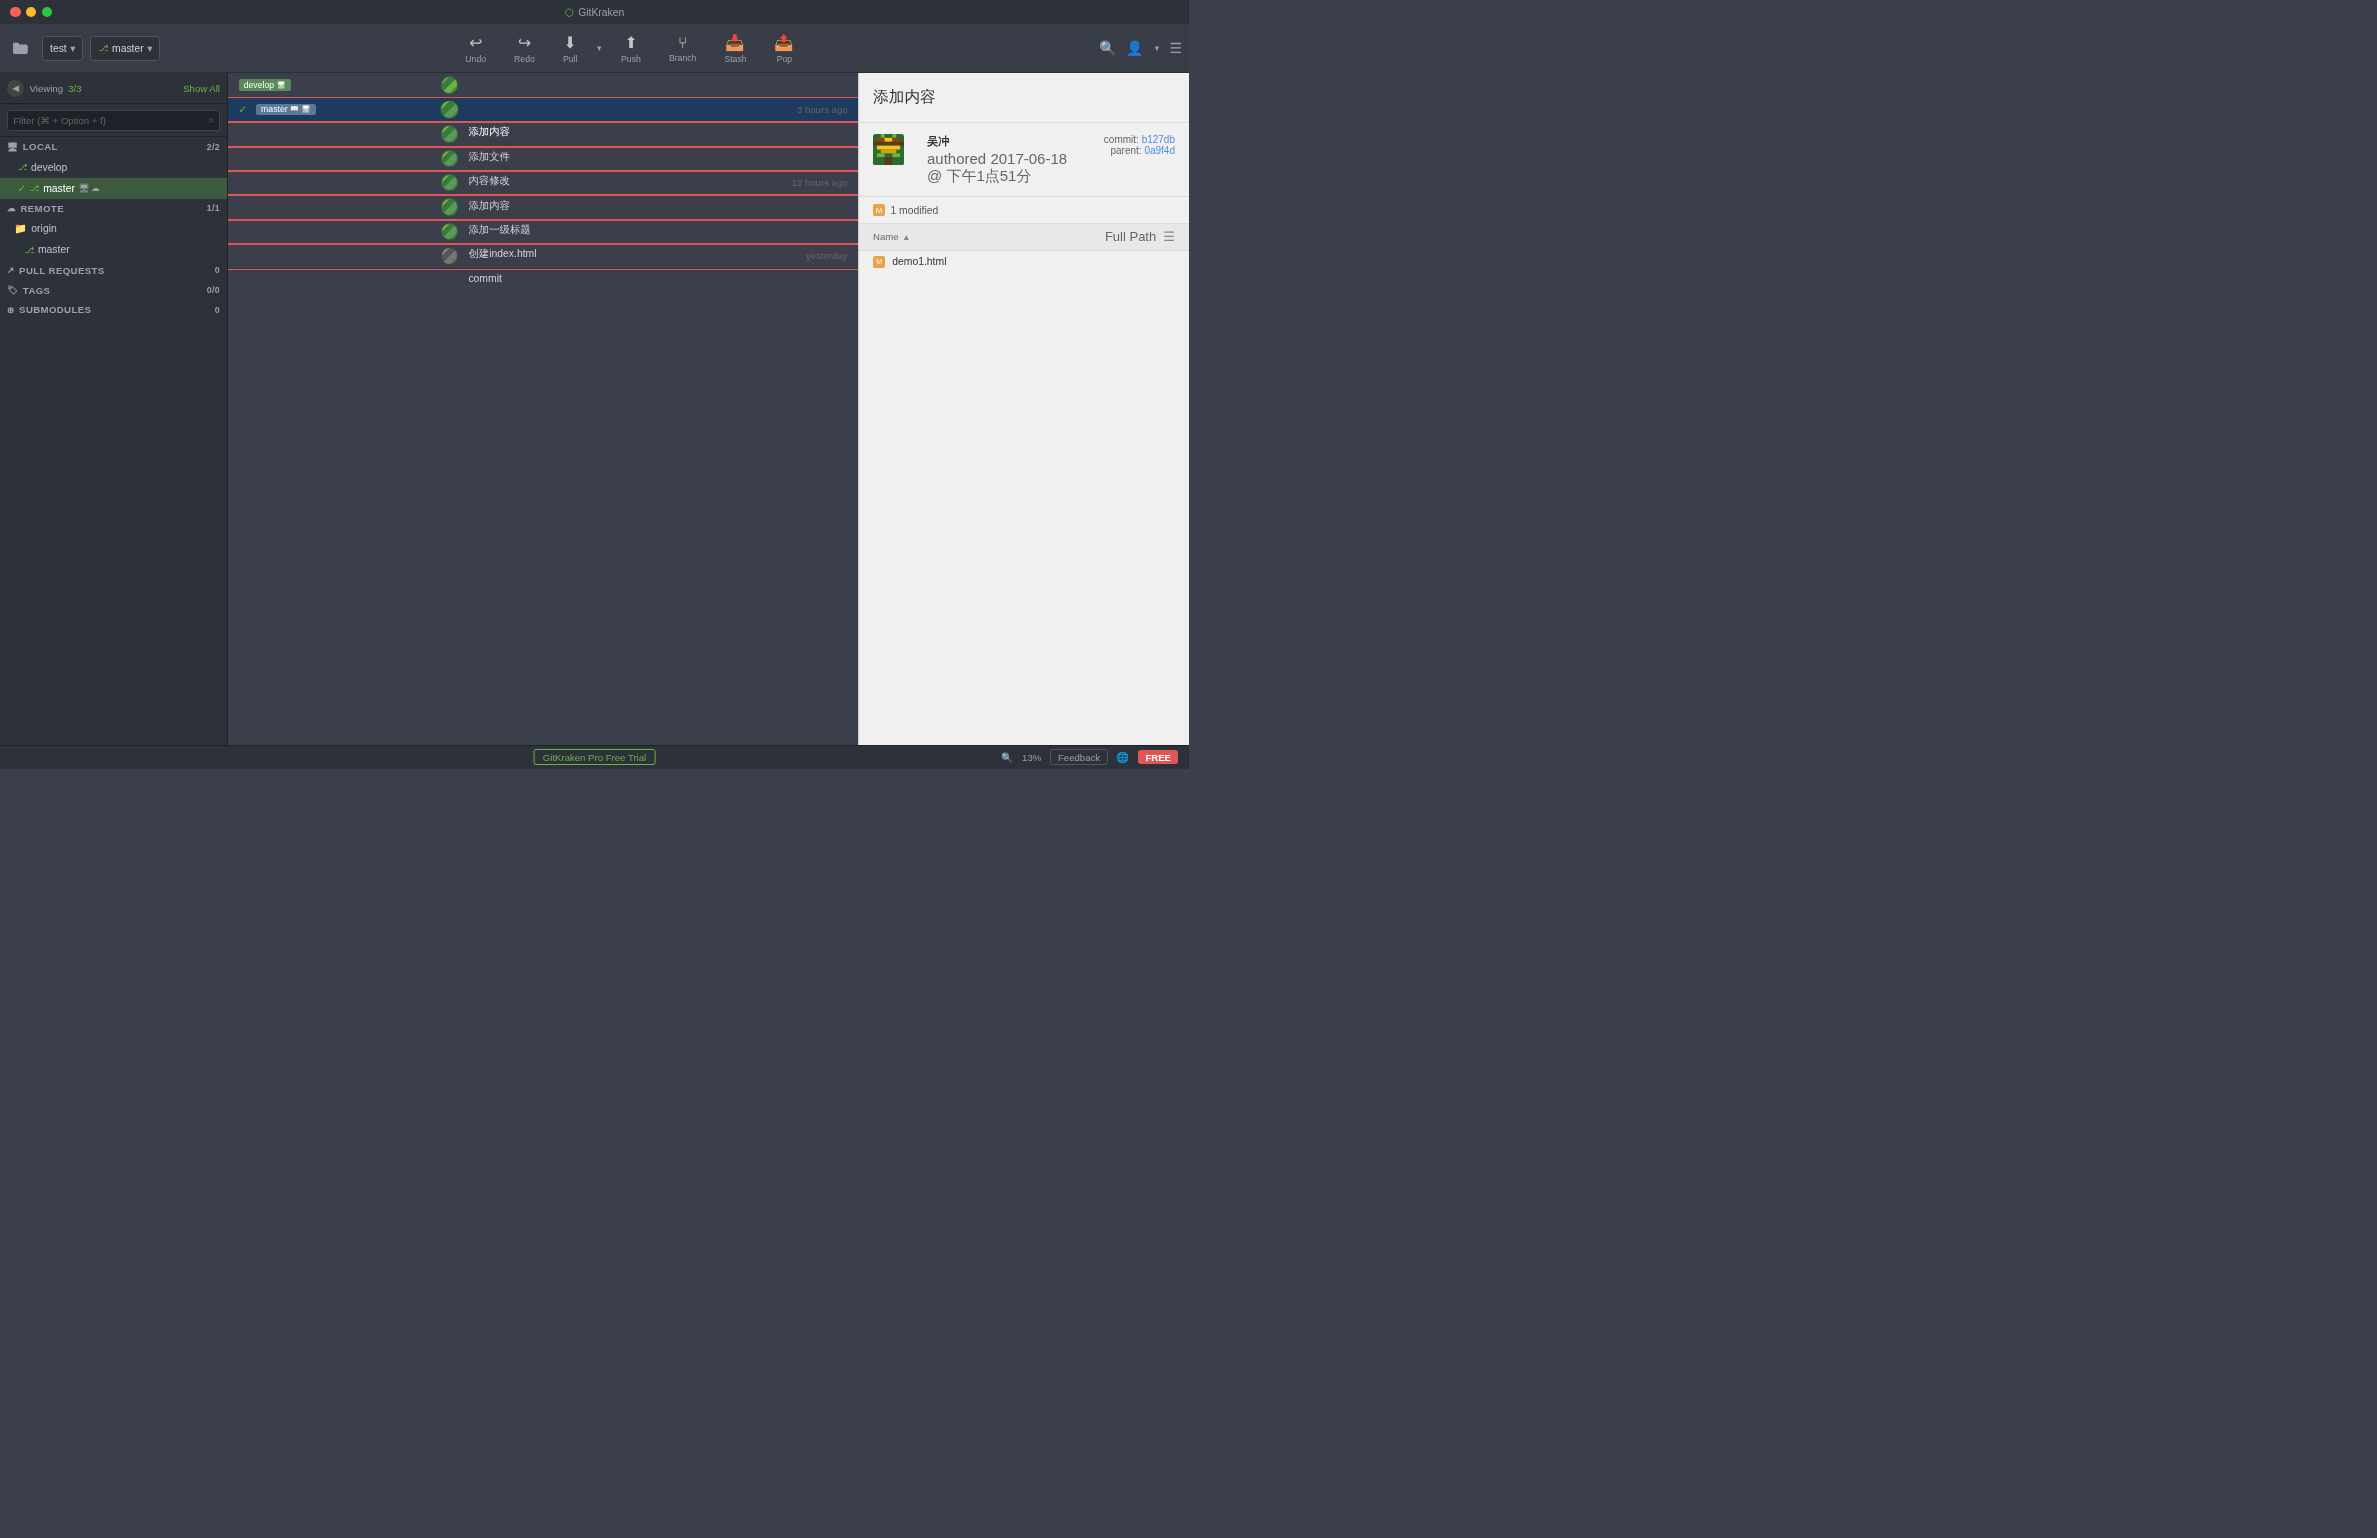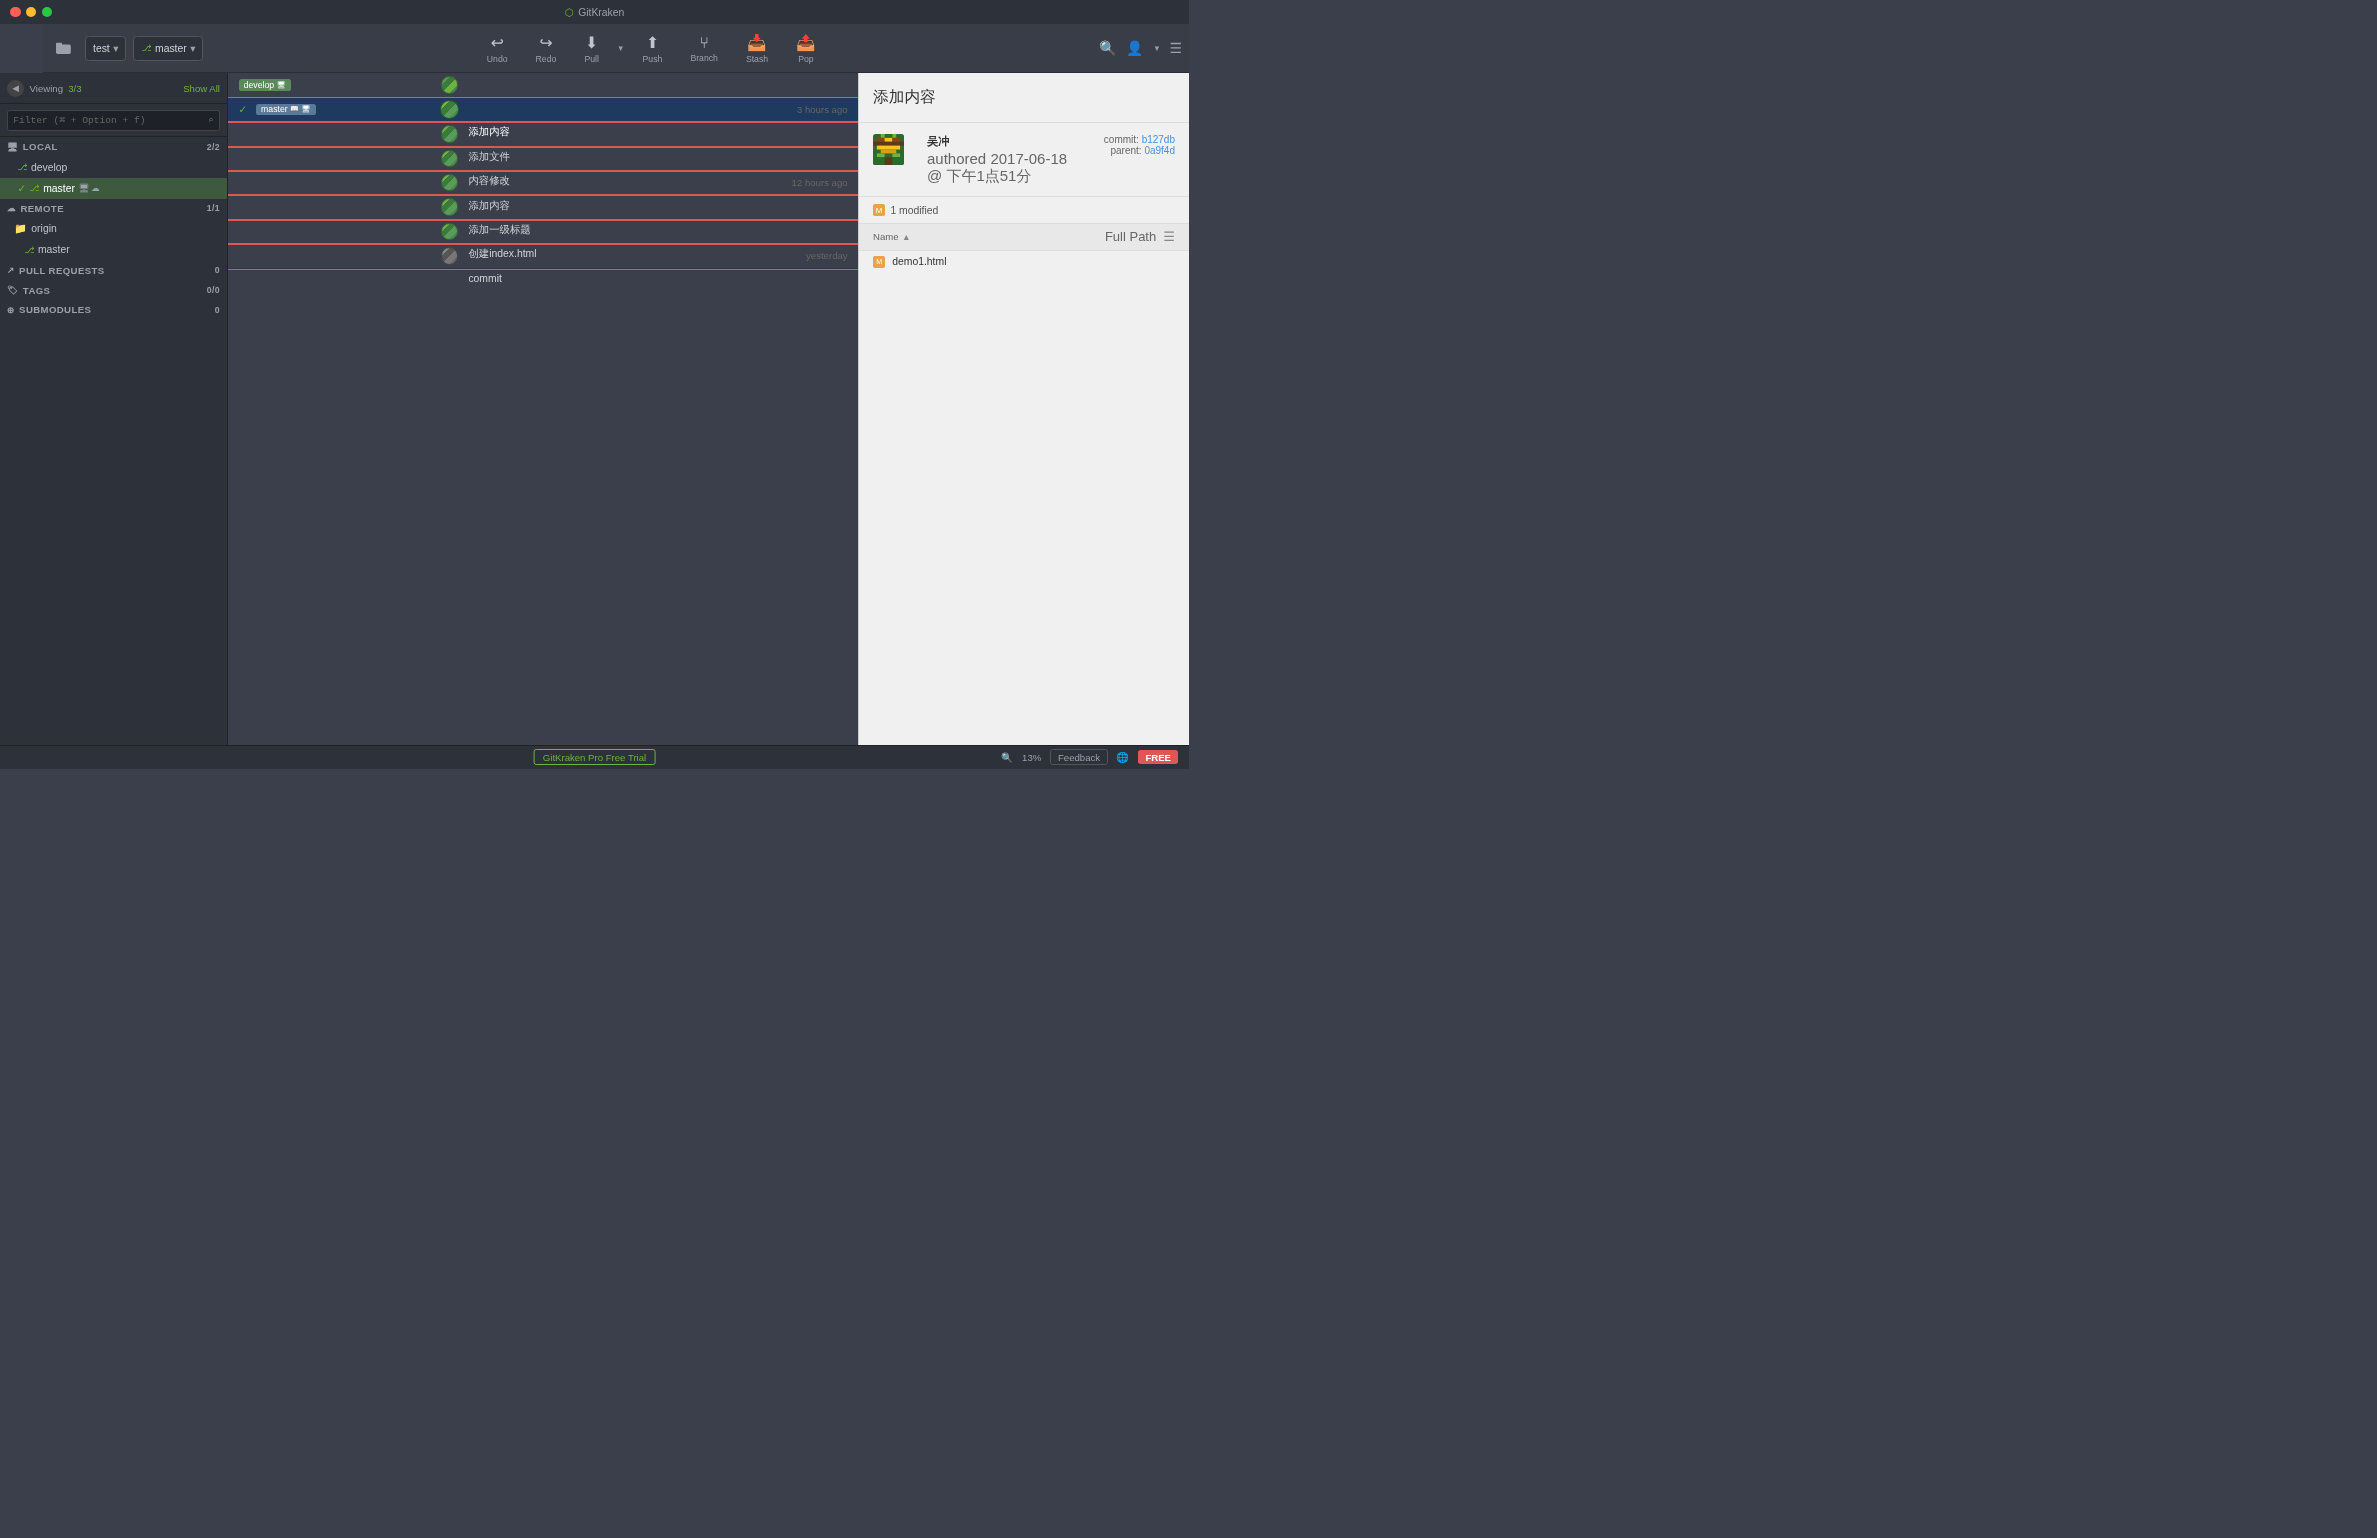--- a/index.html
+++ b/index.html
@@ -46,21 +46,20 @@
 
     
     .toolbar {
       background: #383d48;
       height: 49px;
       display: flex;
       align-items: center;
       padding: 0 7px;
       gap: 0;
       border-bottom: 0.9px solid #2a2d35;
-      margin-left: 43px;
     }
     .toolbar-left {
       display: flex;
       align-items: center;
       gap: 7px;
       margin-right: auto;
     }
     .folder-btn {
       width: 28px;
       height: 28px;
@@ -171,21 +170,20 @@
     }
     .show-all {
       color: #6db33f;
       font-size: 9.6px;
       cursor: pointer;
       margin-left: auto;
     }
     .filter-bar {
       padding: 5.2px 7px;
       border-bottom: 0.9px solid #222;
-      font-family: Liberation Mono, monospace;
     }
     .filter-input {
       background: #1e2128;
       border: 0.9px solid #444;
       border-radius: 2.6px;
       color: #9aa0ac;
       padding: 2.6px 5.2px;
       font-size: 9.6px;
       width: 100%;
       display: flex;

